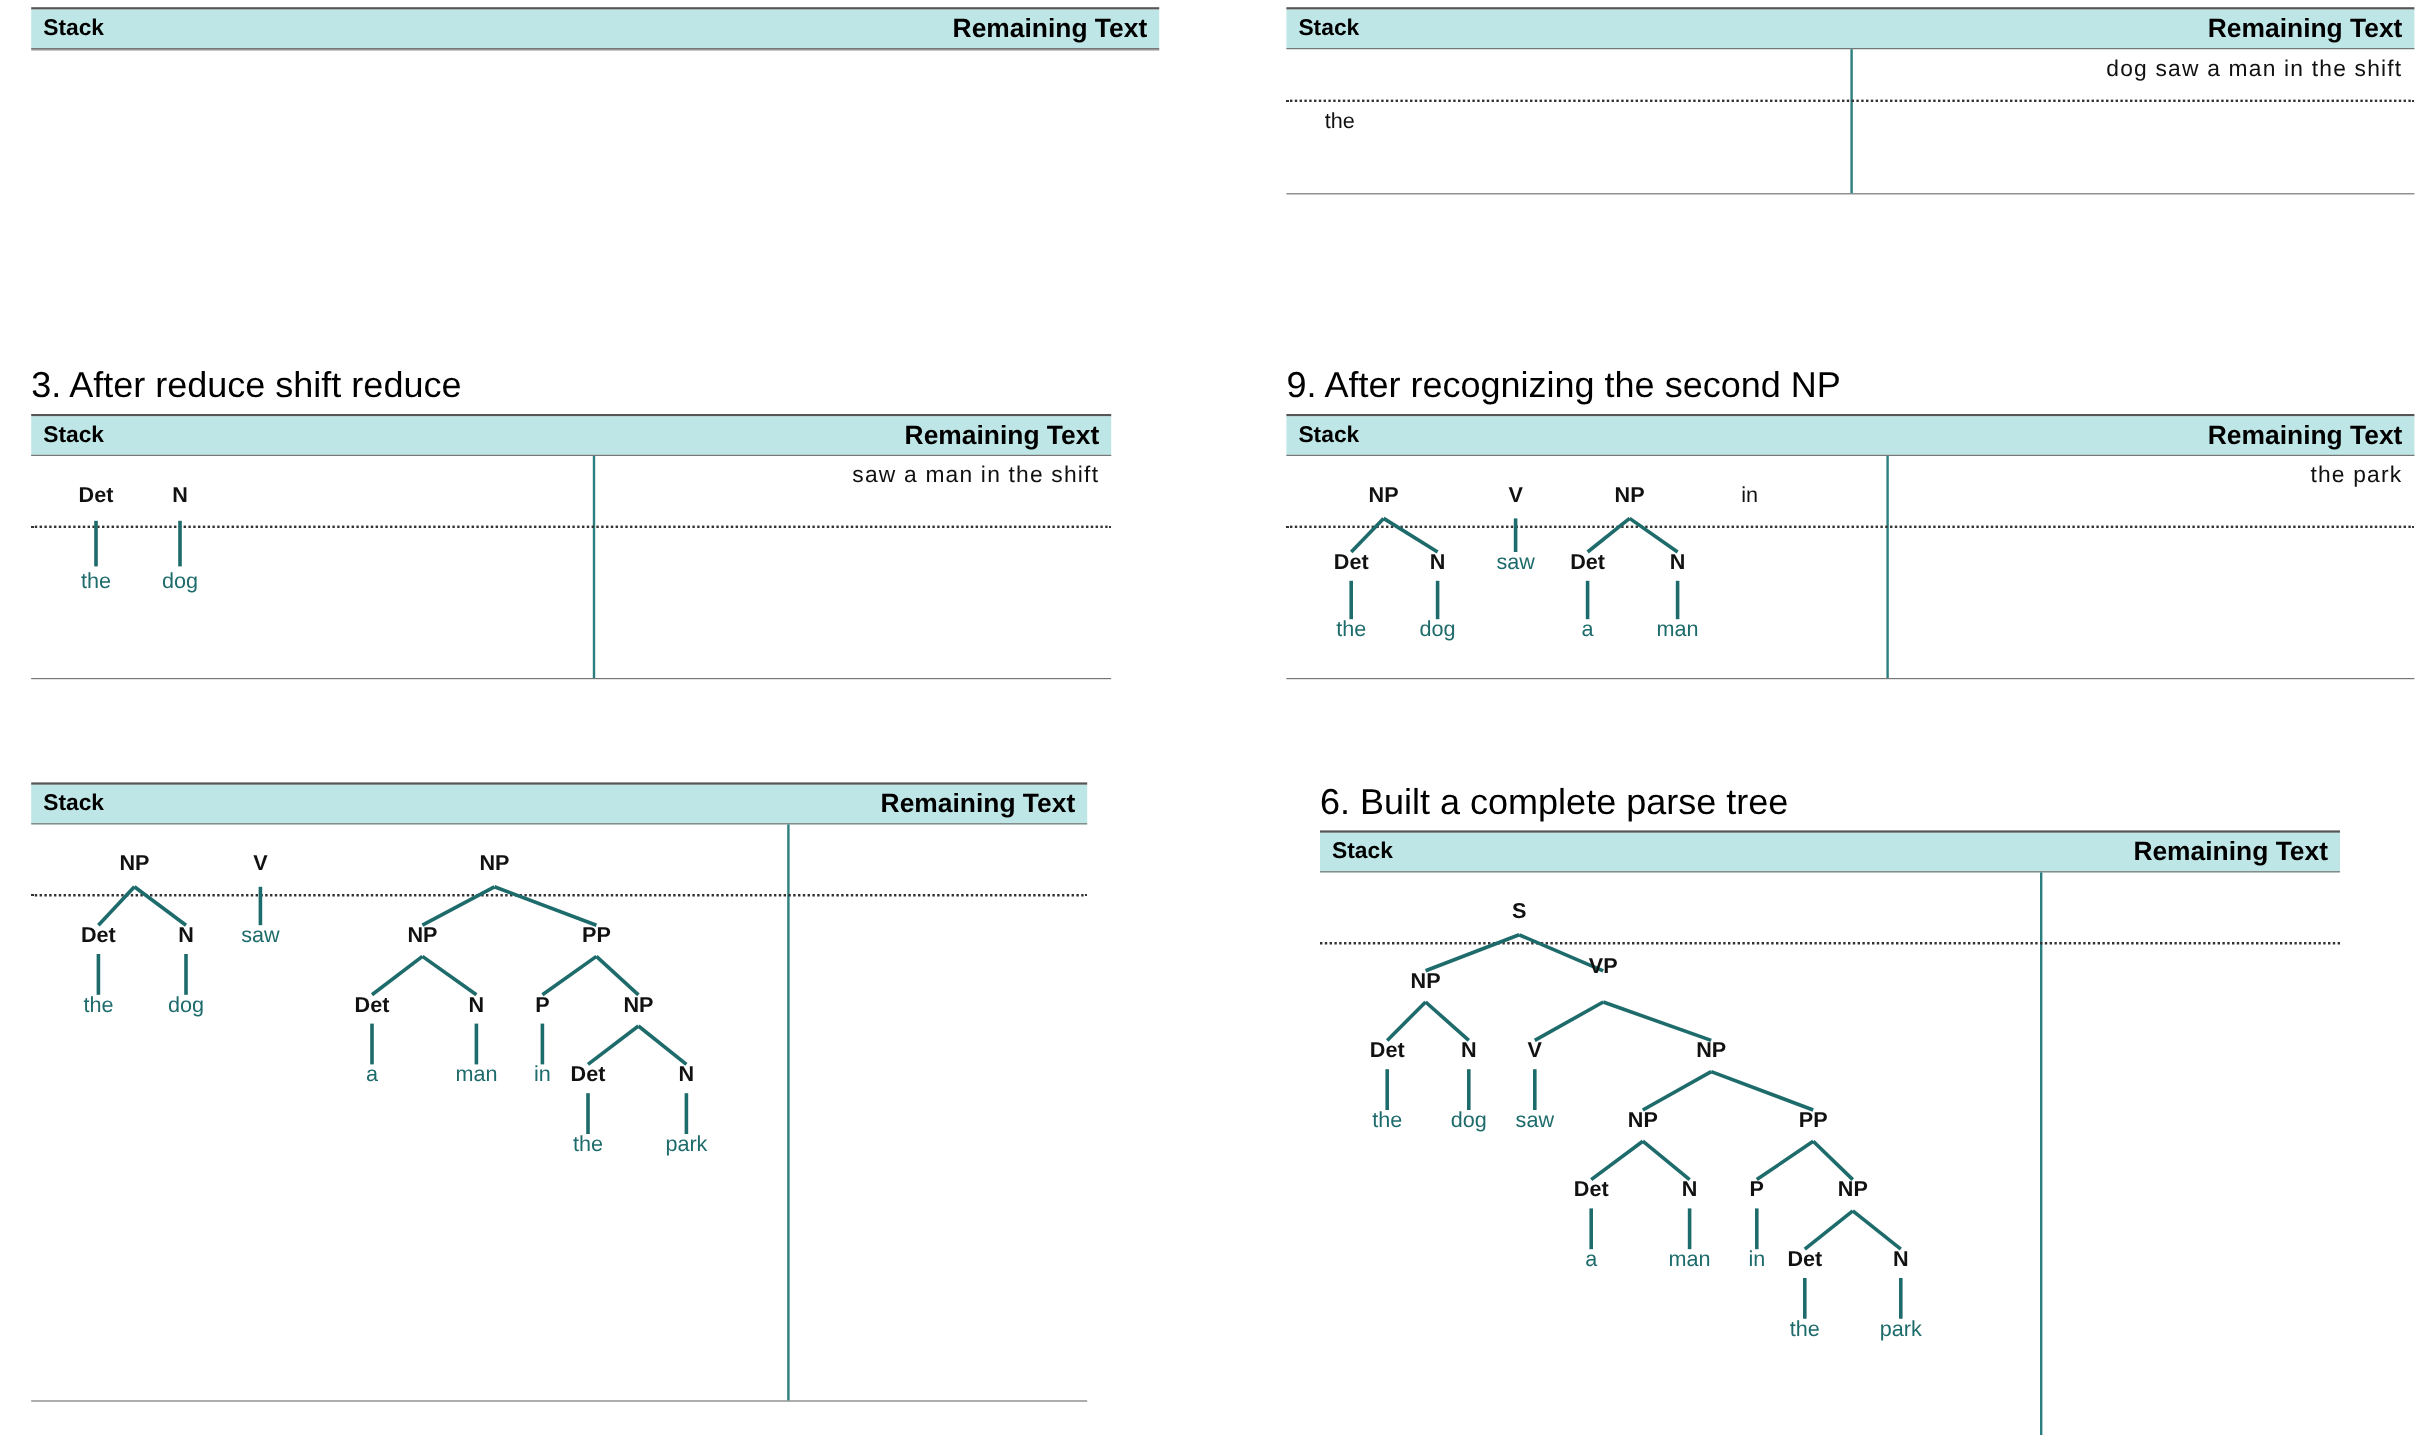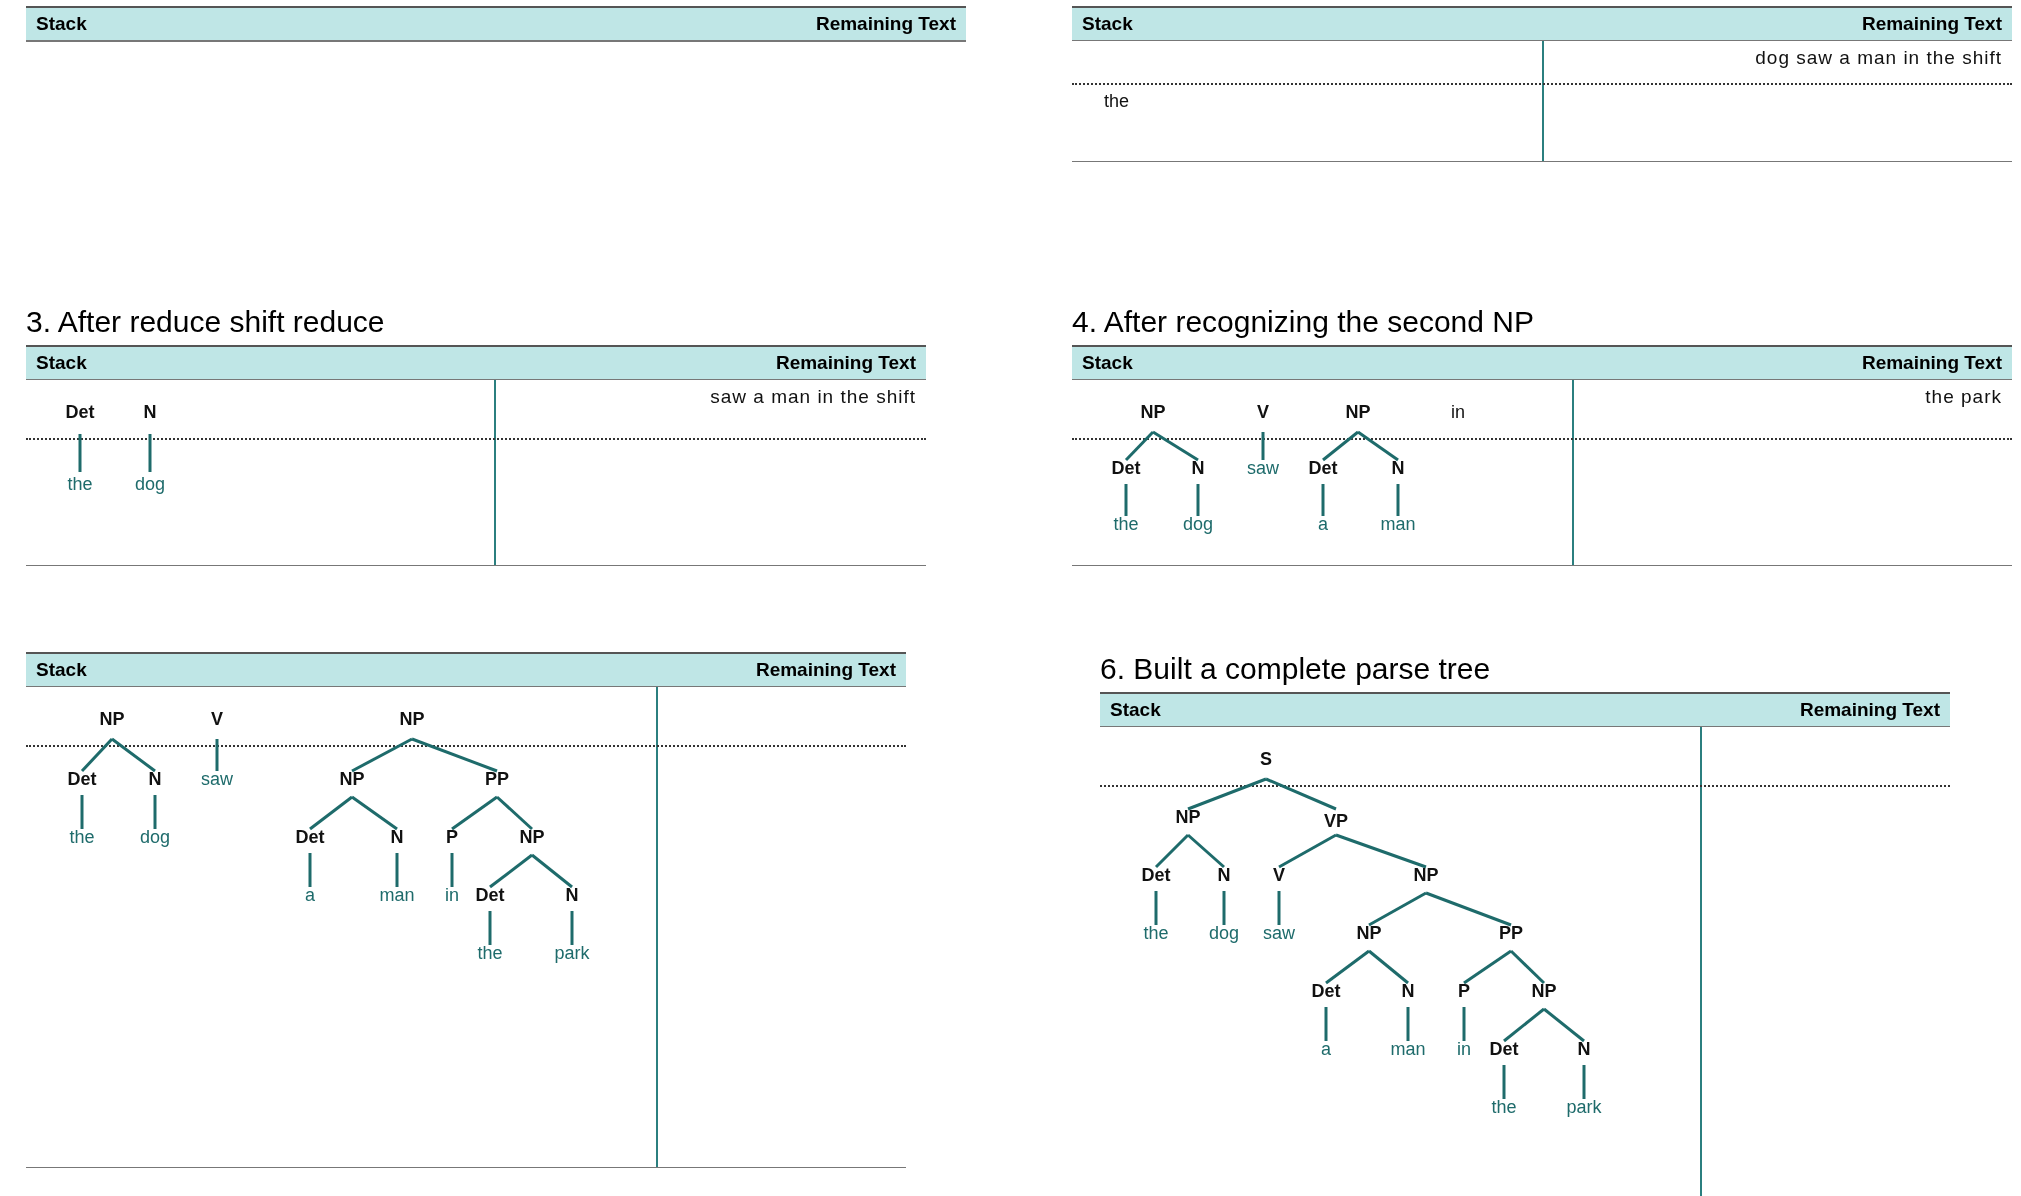--- a/index.html
+++ b/index.html
@@ -38,21 +38,21 @@
   }
   .col-stack {
     font-weight: bold;
     font-size: 19px;
     color: #000;
     padding-left: 10px;
     box-sizing: border-box;
   }
   .col-remaining {
     font-weight: bold;
-    font-size: 19px;
+    font-size: 22px;
     color: #000;
     text-align: right;
     padding-right: 10px;
     box-sizing: border-box;
   }
   .body-area {
     position: relative;
   }
   .divider {
     position: absolute;
@@ -162,21 +162,21 @@
         <div class="node" style="left:18px; top:-36px;">Det</div>
         <div class="node" style="left:88px; top:-36px;">N</div>
         <div class="leaf" style="left:18px; top:36px;">the</div>
         <div class="leaf" style="left:88px; top:36px;">dog</div>
       </div>
     </div>
   </div>
 </div>
 
 <div class="panel" style="left:1072px; top:305px; width:940px;">
-  <div class="panel-title">4. After recognizing the second NP</div>
+  <div class="panel-title">9. After recognizing the second NP</div>
   <div class="table" style="width:940px;">
     <div class="header-row">
       <div class="col-stack" style="width:500px;">Stack</div>
       <div class="col-remaining" style="width:440px;">Remaining Text</div>
     </div>
     <div class="body-area" style="height:185px;">
       <div class="divider" style="left:500px; height:185px;"></div>
       <div class="dotted" style="top:58px;"></div>
       <div class="remaining-text" style="right:10px; top:6px;">the  park</div>
       <div class="tree" style="left:36px; top:58px;">
@@ -295,21 +295,21 @@
           <line x1="190" y1="222" x2="190" y2="256"></line>
           <line x1="272" y1="222" x2="272" y2="256"></line>
           <line x1="328" y1="222" x2="328" y2="256"></line>
           <line x1="408" y1="224" x2="368" y2="256"></line>
           <line x1="408" y1="224" x2="448" y2="256"></line>
           <line x1="368" y1="280" x2="368" y2="314"></line>
           <line x1="448" y1="280" x2="448" y2="314"></line>
         </svg>
         <div class="node" style="left:130px; top:-36px;">S</div>
         <div class="node" style="left:52px; top:22px;">NP</div>
-        <div class="node" style="left:200px; top:26px;">VP</div>
+        <div class="node" style="left:200px; top:10px;">VP</div>
         <div class="node" style="left:20px; top:80px;">Det</div>
         <div class="node" style="left:88px; top:80px;">N</div>
         <div class="node" style="left:143px; top:80px;">V</div>
         <div class="node" style="left:290px; top:80px;">NP</div>
         <div class="leaf" style="left:20px; top:138px;">the</div>
         <div class="leaf" style="left:88px; top:138px;">dog</div>
         <div class="leaf" style="left:143px; top:138px;">saw</div>
         <div class="node" style="left:233px; top:138px;">NP</div>
         <div class="node" style="left:375px; top:138px;">PP</div>
         <div class="node" style="left:190px; top:196px;">Det</div>

